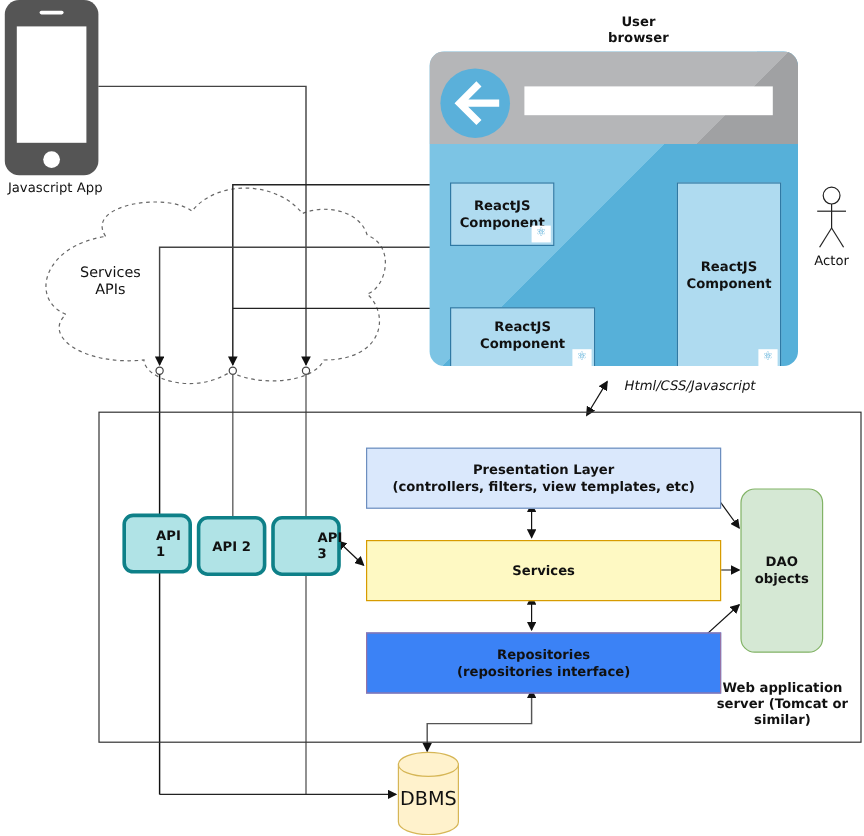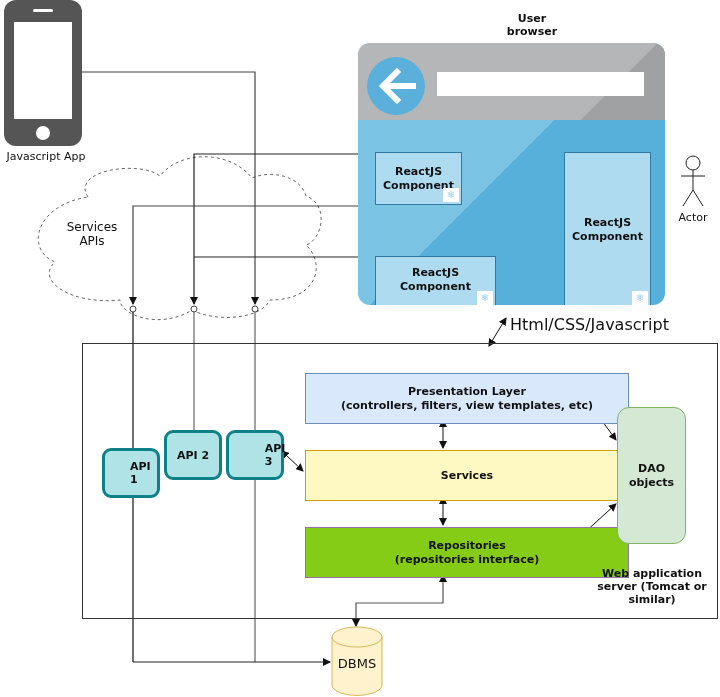--- a/index.html
+++ b/index.html
@@ -27,26 +27,26 @@
           font-weight: bold; font-size: 11px; color: #111; display: flex; align-items: center; justify-content: center;
           text-align: center; line-height: 1.25; margin-top: 24px; }
   .comp .react { position: absolute; right: 2px; bottom: 2px; width: 16px; height: 14px; background: #fff;
                  color: #4fa9d6; font-size: 10px; line-height: 14px; text-align: center; }
 
   
   .server { left: 82px; top: 343px; width: 636px; height: 276px; border: 1px solid #333; box-sizing: border-box; }
   .api { position: absolute; width: 58px; height: 50px; background: #b0e3e6; border: 3px solid #0e8088;
          border-radius: 9px; box-sizing: border-box; font-size: 11px; font-weight: bold; display: flex;
          align-items: center; justify-content: center; }
-  .layer { position: absolute; left: 305px; width: 324px; height: 51px; box-sizing: border-box;
+  .layer { position: absolute; left: 305px; width: 296px; height: 51px; box-sizing: border-box;
            font-size: 11px; font-weight: bold; text-align: left; display: flex; flex-direction: column;
            align-items: center; justify-content: center; line-height: 1.25; }
   .pres { top: 373px; background: #dae8fc; border: 1px solid #6c8ebf; }
   .serv { top: 450px; background: #fef9c3; border: 1px solid #d79b00; }
-  .repo { top: 527px; background: #84cc16; border: 1px solid #9673a6; }
+  .repo { top: 527px; background: #3b82f6; border: 1px solid #9673a6; }
   .dao { left: 617px; top: 407px; width: 69px; height: 137px; background: #d5e8d4; border: 1px solid #82b366;
          border-radius: 12px; box-sizing: border-box; font-weight: bold; font-size: 11px; text-align: center;
          display: flex; flex-direction: column; align-items: center; justify-content: center; line-height: 1.25; }
 </style>
 </head>
 <body>
 
 <svg class="lines" width="720" height="697">
   <defs>
     <marker id="arr" markerWidth="8" markerHeight="8" refX="7" refY="4" orient="auto" markerUnits="userSpaceOnUse">
@@ -147,25 +147,25 @@
     <div>
         <div>ReactJS</div>
         <div>Component</div>
       </div>
     <span class="react">⚛</span>
   </div>
 </div>
 
 <div class="label" style="left:672px; top:211px; width:42px; font-size:11px;">Actor</div>
 
-<div class="label" style="left:510px; top:315px; width:130px; font-size:16px; text-align:right;">Html/CSS/Javascript</div>
+<div class="label" style="left:510px; top:315px; width:130px; font-size:11px; text-align:center;font-style:italic;">Html/CSS/Javascript</div>
 
 <div class="abs server"></div>
 
-<div class="api" style="left:102px; top:448px;padding-left:25px;">
+<div class="api" style="left:102px; top:428px;padding-left:25px;">
     <span>API 1</span>
   </div>
 <div class="api" style="left:164px; top:430px;">
     <span>API 2</span>
   </div>
 <div class="api" style="left:226px; top:430px;padding-left:40px;">
     <span>API 3</span>
   </div>
 
 <div class="layer pres">
@@ -184,13 +184,13 @@
   <div>DAO</div>
   <div>objects</div>
 </div>
 
 <div class="label bold" style="left:592px; top:567px; width:120px; font-size:11px;">
   <div>Web application</div>
   <div>server (Tomcat or</div>
   <div>similar)</div>
 </div>
 
-<div class="label" style="left:332px; top:656px; width:50px; font-size:13px;">DBMS</div>
+<div class="label" style="left:332px; top:656px; width:50px; font-size:16px;">DBMS</div>
 
 </body></html>

